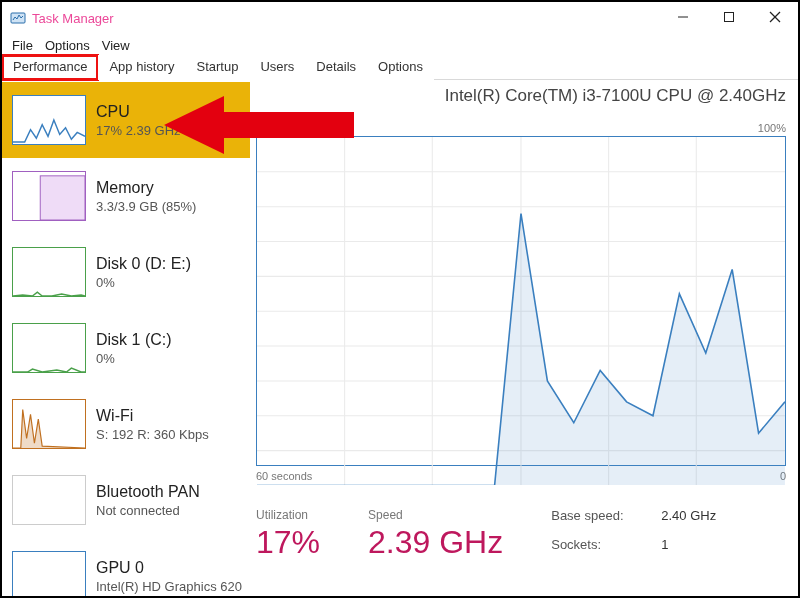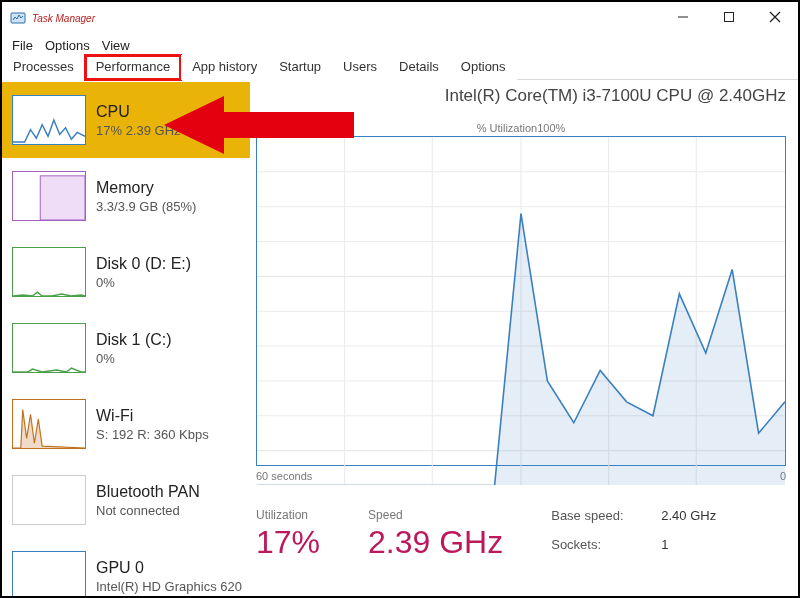--- a/index.html
+++ b/index.html
@@ -1,20 +1,20 @@
 <!DOCTYPE html>
 <html><head>
 <meta charset="utf-8">
 <style>
   * { box-sizing: border-box; margin: 0; padding: 0; }
   body { font-family: "Segoe UI", Arial, sans-serif; background: #fff; }
   .window { width: 800px; height: 598px; border: 2px solid #000; position: relative; background: #fff; overflow: hidden; }
   .titlebar { height: 32px; display: flex; align-items: center; padding: 0 8px; }
   .titlebar .icon { width: 16px; height: 16px; margin-right: 6px; display:inline-flex; align-items:center; justify-content:center; }
-  .titlebar .title { font-size: 10px; color: #b91c1c; font-style: italic; }
+  .titlebar .title { font-size: 13px; color: #ec4899; }
   .winbtns { position: absolute; right: 0; top: 0; display: flex; }
   .winbtn { width: 46px; height: 30px; display: flex; align-items: center; justify-content: center; font-size: 14px; font-family: "Segoe UI", sans-serif; }
   .winbtn svg { display:block; }
   .menubar { height: 20px; display: flex; align-items: flex-end; padding: 0 4px; gap: 0; font-size: 13px; color: #222; }
   .menubar .mitem { padding: 1px 6px; }
   .tabs { height: 26px; display: flex; align-items: stretch; border-bottom: 1px solid #d9d9d9; font-size: 13px; color: #333; }
   .tab { padding: 3px 10px 0 10px; border: 1px solid transparent; position: relative; top:1px; background:#fff; }
   .tab.active { border: 1px solid #d9d9d9; border-bottom: 1px solid #fff; }
   .tab.highlight { outline: 3px solid #e11; outline-offset: -2px; }
   .tab.inner-dotted { box-shadow: inset 0 0 0 1px #999; }
@@ -22,21 +22,21 @@
   .sidebar { width: 248px; overflow: hidden; }
   .side-item { display: flex; align-items: center; height: 76px; padding: 6px 8px 6px 10px; gap: 10px; }
   .side-item.selected { background: #eab308; }
   .thumb { width: 74px; height: 50px; border: 1px solid #888; background: #fff; position: relative; overflow:hidden; }
   .thumb svg { width:100%; height:100%; display:block; }
   .side-text .name { font-size: 16px; color: #222; }
   .side-text .sub { font-size: 13px; color: #555; margin-top:2px; white-space:nowrap; }
   .main { flex: 1; padding: 0 12px 0 6px; position: relative; }
   .cpu-title-row { display:flex; justify-content:space-between; align-items:flex-end; margin-top: 4px;}
   .cpu-name { font-size: 17px; color: #444; }
-  .graph-labels { display:flex; justify-content:center; font-size:11px; color:#777; margin-top:16px; }
+  .graph-labels { display:flex; justify-content:space-between; font-size:11px; color:#777; margin-top:16px; }
   .graph { height: 330px; border: 1px solid #3a7fbf; background: #fff; position: relative; margin-top:2px; }
   .graph .grid { position:absolute; inset:0; }
   .graph .grid line { stroke:#eaeaea; stroke-width:1; }
   .graph .series { position:absolute; inset:0; }
   .graph .series path.fill { fill: rgba(80,140,200,0.15); stroke:none; }
   .graph .series path.line { fill:none; stroke:#3a7fbf; stroke-width:1.5; }
   .xaxis-labels { display:flex; justify-content:space-between; font-size:11px; color:#777; margin-top:4px; }
   .stats { display:flex; gap:48px; margin-top:26px; font-size:12px; color:#666;}
   .stats .col .lbl { font-size:12px; color:#777; }
   .stats .col .big { font-size:32px; color:#be185d; margin-top:2px;}
@@ -78,21 +78,20 @@
     </div>
   </div>
 
   <div class="menubar">
     <div class="mitem">File</div>
     <div class="mitem">Options</div>
     <div class="mitem">View</div>
   </div>
 
   <div class="tabs">
-    <div class="tab">Processes</div>
     <div class="tab active highlight inner-dotted">Performance</div>
     <div class="tab">App history</div>
     <div class="tab">Startup</div>
     <div class="tab">Users</div>
     <div class="tab">Details</div>
     <div class="tab">Options</div>
   </div>
 
   <div class="content">
     <div class="sidebar">

